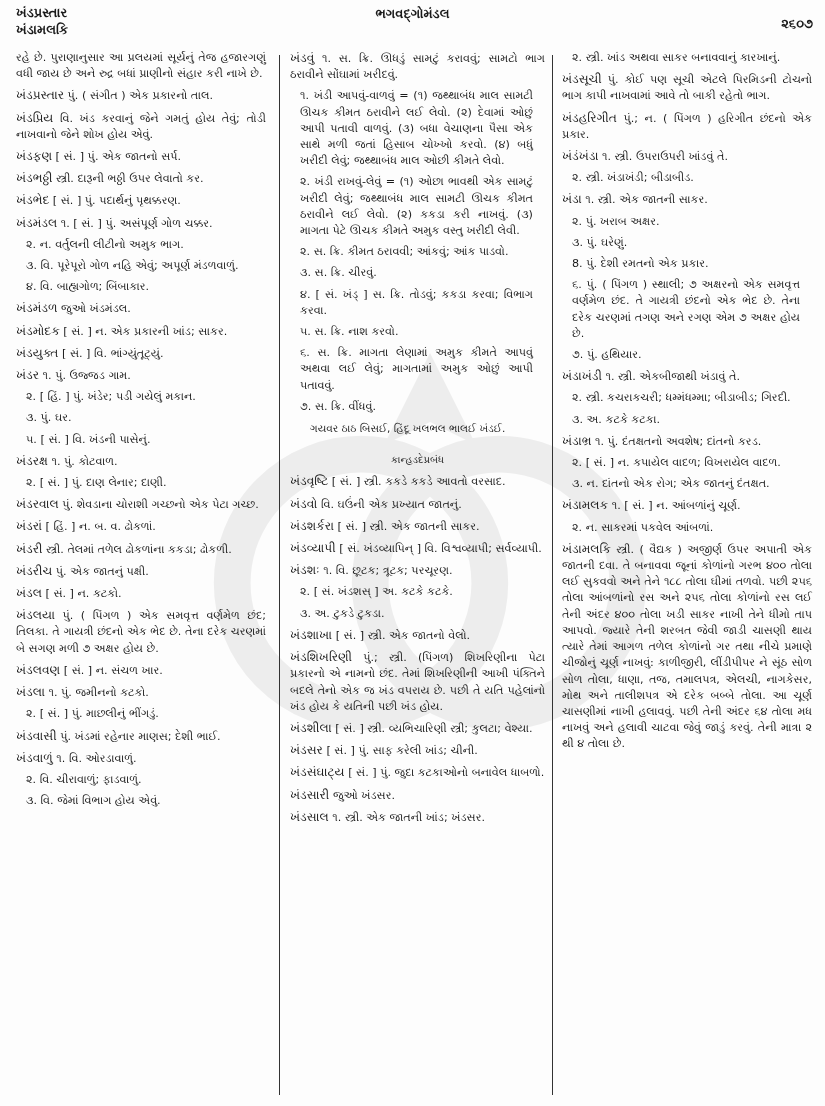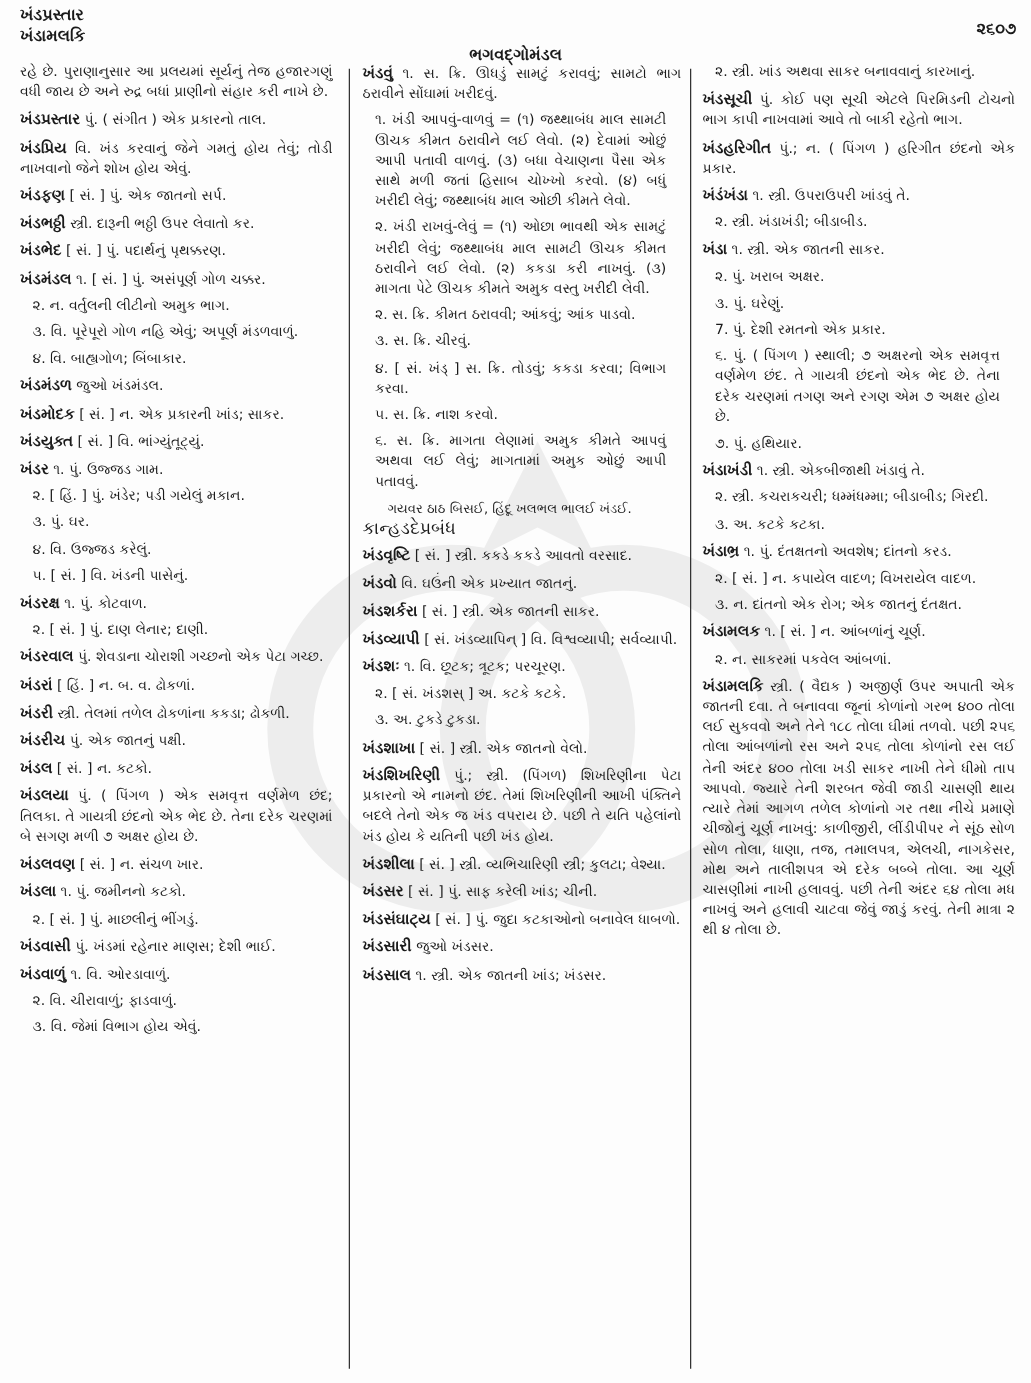--- a/index.html
+++ b/index.html
@@ -6,35 +6,35 @@
   body {
     width:825px; height:1106px; background:#fdfdfd; color:#1a1a1a;
     font-family:"DejaVu Sans", sans-serif; position:relative; overflow:hidden;
   }
   .watermark {
     position:absolute; left:200px; top:330px; width:460px; height:460px;
     pointer-events:none; opacity:0.06;
   }
   .header { position:absolute; left:0; top:0; width:825px; height:48px; }
   .guide { position:absolute; left:16px; top:4px; font-size:13px; font-weight:bold; line-height:17px; }
-  .book-title { position:absolute; left:0; right:0; top:6px; text-align:center; font-size:13px; font-weight:bold;margin-top:31px; }
+  .book-title { position:absolute; left:0; right:0; top:6px; text-align:center; font-size:13px; font-weight:bold; }
   .page-no { position:absolute; right:12px; top:16px; font-size:13px; font-weight:bold; }
   .cols { position:absolute; top:50px; left:0; width:825px; height:1056px; }
   .col { position:absolute; top:0; font-size:11.2px; line-height:16.2px; }
   .col1 { left:16px; width:250px; }
   .col2 { left:290px; width:255px; }
   .col3 { left:562px; width:250px; }
   .rule { position:absolute; width:1px; background:#333; }
   .r1 { left:279px; top:55px; height:1040px; }
   .r2 { left:552px; top:55px; height:1040px; }
   .entry { margin:0 0 5px 0; text-align:justify; }
   .sub { padding-left:10px; margin:0 12px 5px 0; text-align:justify; }
-  .hw { font-weight:bold; font-size:12.2px;margin-top:32px; }
+  .hw { font-weight:normal; font-size:12.2px;margin-top:32px; }
   .quote { padding-left:20px; font-size:10.5px; margin:0; }
-  .src { text-align:left; font-size:14px; margin:0 0 5px 0; }
+  .src { text-align:center; font-size:10px; margin:16px 0 5px 0; }
 </style>
 </head>
 <body>
 
 <svg class="watermark" viewBox="0 0 100 100">
   <circle cx="35" cy="55" r="28" fill="none" stroke="#000" stroke-width="8"></circle>
   <circle cx="65" cy="55" r="28" fill="none" stroke="#000" stroke-width="8"></circle>
   <path d="M50 5 L60 25 L50 20 L40 25 Z" fill="#000"></path>
 </svg>
 
@@ -61,21 +61,20 @@
       <div class="entry"><span class="hw">ખંડમંડલ</span><span> ૧. [ સં. ] પું. અસંપૂર્ણ ગોળ ચક્કર.</span></div>
       <div class="sub"><span>૨. ન. વર્તુલની લીટીનો અમુક ભાગ.</span></div>
       <div class="sub"><span>૩. વિ. પૂરેપૂરો ગોળ નહિ એવું; અપૂર્ણ મંડળવાળું.</span></div>
       <div class="sub"><span>૪. વિ. બાહ્યગોળ; બિંબાકાર.</span></div>
       <div class="entry"><span class="hw">ખંડમંડળ</span><span> જુઓ ખંડમંડલ.</span></div>
       <div class="entry"><span class="hw">ખંડમોદક</span><span> [ સં. ] ન. એક પ્રકારની ખાંડ; સાકર.</span></div>
       <div class="entry"><span class="hw">ખંડયુક્ત</span><span> [ સં. ] વિ. ભાંગ્યુંતૂટ્યું.</span></div>
       <div class="entry"><span class="hw">ખંડર</span><span> ૧. પું. ઉજ્જડ ગામ.</span></div>
       <div class="sub"><span>૨. [ હિં. ] પું. ખંડેર; પડી ગયેલું મકાન.</span></div>
       <div class="sub"><span>૩. પું. ઘર.</span></div>
-      <div class="sub"><span>૪. વિ. ઉજ્જડ કરેલું.</span></div>
       <div class="sub"><span>૫. [ સં. ] વિ. ખંડની પાસેનું.</span></div>
       <div class="entry"><span class="hw">ખંડરક્ષ</span><span> ૧. પું. કોટવાળ.</span></div>
       <div class="sub"><span>૨. [ સં. ] પું. દાણ લેનાર; દાણી.</span></div>
       <div class="entry"><span class="hw">ખંડરવાલ</span><span> પું. શેવડાના ચોરાશી ગચ્છનો એક પેટા ગચ્છ.</span></div>
       <div class="entry"><span class="hw">ખંડરાં</span><span> [ હિં. ] ન. બ. વ. ઢોકળાં.</span></div>
       <div class="entry"><span class="hw">ખંડરી</span><span> સ્ત્રી. તેલમાં તળેલ ઢોકળાંના કકડા; ઢોકળી.</span></div>
       <div class="entry"><span class="hw">ખંડરીચ</span><span> પું. એક જાતનું પક્ષી.</span></div>
       <div class="entry"><span class="hw">ખંડલ</span><span> [ સં. ] ન. કટકો.</span></div>
       <div class="entry"><span class="hw">ખંડલયા</span><span> પું. ( પિંગળ ) એક સમવૃત્ત વર્ણમેળ છંદ; તિલકા. તે ગાયત્રી છંદનો એક ભેદ છે. તેના દરેક ચરણમાં બે સગણ મળી ૭ અક્ષર હોય છે.</span></div>
       <div class="entry"><span class="hw">ખંડલવણ</span><span> [ સં. ] ન. સંચળ ખાર.</span></div>
@@ -88,20 +87,21 @@
     </div>
   <div class="col col2" id="col1">
       <div class="entry"><span class="hw">ખંડવું</span><span> ૧. સ. ક્રિ. ઊધડું સામટું કરાવવું; સામટો ભાગ ઠરાવીને સોંઘામાં ખરીદવું.</span></div>
       <div class="sub"><span>૧. ખંડી આપવું-વાળવું = (૧) જથ્થાબંધ માલ સામટી ઊચક કીમત ઠરાવીને લઈ લેવો. (૨) દેવામાં ઓછું આપી પતાવી વાળવું. (૩) બધા વેચાણના પૈસા એક સાથે મળી જતાં હિસાબ ચોખ્ખો કરવો. (૪) બધું ખરીદી લેવું; જથ્થાબંધ માલ ઓછી કીમતે લેવો.</span></div>
       <div class="sub"><span>૨. ખંડી રાખવું-લેવું = (૧) ઓછા ભાવથી એક સામટું ખરીદી લેવું; જથ્થાબંધ માલ સામટી ઊચક કીમત ઠરાવીને લઈ લેવો. (૨) કકડા કરી નાખવું. (૩) માગતા પેટે ઊચક કીમતે અમુક વસ્તુ ખરીદી લેવી.</span></div>
       <div class="sub"><span>૨. સ. ક્રિ. કીમત ઠરાવવી; આંકવું; આંક પાડવો.</span></div>
       <div class="sub"><span>૩. સ. ક્રિ. ચીરવું.</span></div>
       <div class="sub"><span>૪. [ સં. ખંડ્ ] સ. ક્રિ. તોડવું; કકડા કરવા; વિભાગ કરવા.</span></div>
       <div class="sub"><span>૫. સ. ક્રિ. નાશ કરવો.</span></div>
       <div class="sub"><span>૬. સ. ક્રિ. માગતા લેણામાં અમુક કીમતે આપવું અથવા લઈ લેવું; માગતામાં અમુક ઓછું આપી પતાવવું.</span></div>
+      <div class="sub"><span>૭. સ. ક્રિ. વીંધવું.</span></div>
       <div class="quote"><span>ગયવર ઠાઠ બિસઈ, હિંદૂ ખલભલ ભાલઈ ખંડઈ.</span></div>
       <div class="src"><span>કાન્હડદેપ્રબંધ</span></div>
       <div class="entry"><span class="hw">ખંડવૃષ્ટિ</span><span> [ સં. ] સ્ત્રી. કકડે કકડે આવતો વરસાદ.</span></div>
       <div class="entry"><span class="hw">ખંડવો</span><span> વિ. ઘઉંની એક પ્રખ્યાત જાતનું.</span></div>
       <div class="entry"><span class="hw">ખંડશર્કરા</span><span> [ સં. ] સ્ત્રી. એક જાતની સાકર.</span></div>
       <div class="entry"><span class="hw">ખંડવ્યાપી</span><span> [ સં. ખંડવ્યાપિન્ ] વિ. વિશ્વવ્યાપી; સર્વવ્યાપી.</span></div>
       <div class="entry"><span class="hw">ખંડશઃ</span><span> ૧. વિ. છૂટક; ત્રૂટક; પરચૂરણ.</span></div>
       <div class="sub"><span>૨. [ સં. ખંડશસ્ ] અ. કટકે કટકે.</span></div>
       <div class="sub"><span>૩. અ. ટુકડે ટુકડા.</span></div>
       <div class="entry"><span class="hw">ખંડશાખા</span><span> [ સં. ] સ્ત્રી. એક જાતનો વેલો.</span></div>
@@ -114,21 +114,21 @@
     </div>
   <div class="col col3" id="col2">
       <div class="sub"><span>૨. સ્ત્રી. ખાંડ અથવા સાકર બનાવવાનું કારખાનું.</span></div>
       <div class="entry"><span class="hw">ખંડસૂચી</span><span> પું. કોઈ પણ સૂચી એટલે પિરમિડની ટોચનો ભાગ કાપી નાખવામાં આવે તો બાકી રહેતો ભાગ.</span></div>
       <div class="entry"><span class="hw">ખંડહરિગીત</span><span> પું.; ન. ( પિંગળ ) હરિગીત છંદનો એક પ્રકાર.</span></div>
       <div class="entry"><span class="hw">ખંડંખંડા</span><span> ૧. સ્ત્રી. ઉપરાઉપરી ખાંડવું તે.</span></div>
       <div class="sub"><span>૨. સ્ત્રી. ખંડાખંડી; બીડાબીડ.</span></div>
       <div class="entry"><span class="hw">ખંડા</span><span> ૧. સ્ત્રી. એક જાતની સાકર.</span></div>
       <div class="sub"><span>૨. પું. ખરાબ અક્ષર.</span></div>
       <div class="sub"><span>૩. પું. ઘરેણું.</span></div>
-      <div class="sub"><span>7. પું. દેશી રમતનો એક પ્રકાર.</span></div>
+      <div class="sub"><span>8. પું. દેશી રમતનો એક પ્રકાર.</span></div>
       <div class="sub"><span>૬. પું. ( પિંગળ ) સ્થાલી; ૭ અક્ષરનો એક સમવૃત્ત વર્ણમેળ છંદ. તે ગાયત્રી છંદનો એક ભેદ છે. તેના દરેક ચરણમાં તગણ અને રગણ એમ ૭ અક્ષર હોય છે.</span></div>
       <div class="sub"><span>૭. પું. હથિયાર.</span></div>
       <div class="entry"><span class="hw">ખંડાખંડી</span><span> ૧. સ્ત્રી. એકબીજાથી ખંડાવું તે.</span></div>
       <div class="sub"><span>૨. સ્ત્રી. કચરાકચરી; ધમ્મંધમ્મા; બીડાબીડ; ગિરદી.</span></div>
       <div class="sub"><span>૩. અ. કટકે કટકા.</span></div>
       <div class="entry"><span class="hw">ખંડાભ્ર</span><span> ૧. પું. દંતક્ષતનો અવશેષ; દાંતનો કરડ.</span></div>
       <div class="sub"><span>૨. [ સં. ] ન. કપાયેલ વાદળ; વિખરાયેલ વાદળ.</span></div>
       <div class="sub"><span>૩. ન. દાંતનો એક રોગ; એક જાતનું દંતક્ષત.</span></div>
       <div class="entry"><span class="hw">ખંડામલક</span><span> ૧. [ સં. ] ન. આંબળાંનું ચૂર્ણ.</span></div>
       <div class="sub"><span>૨. ન. સાકરમાં પકવેલ આંબળાં.</span></div>

